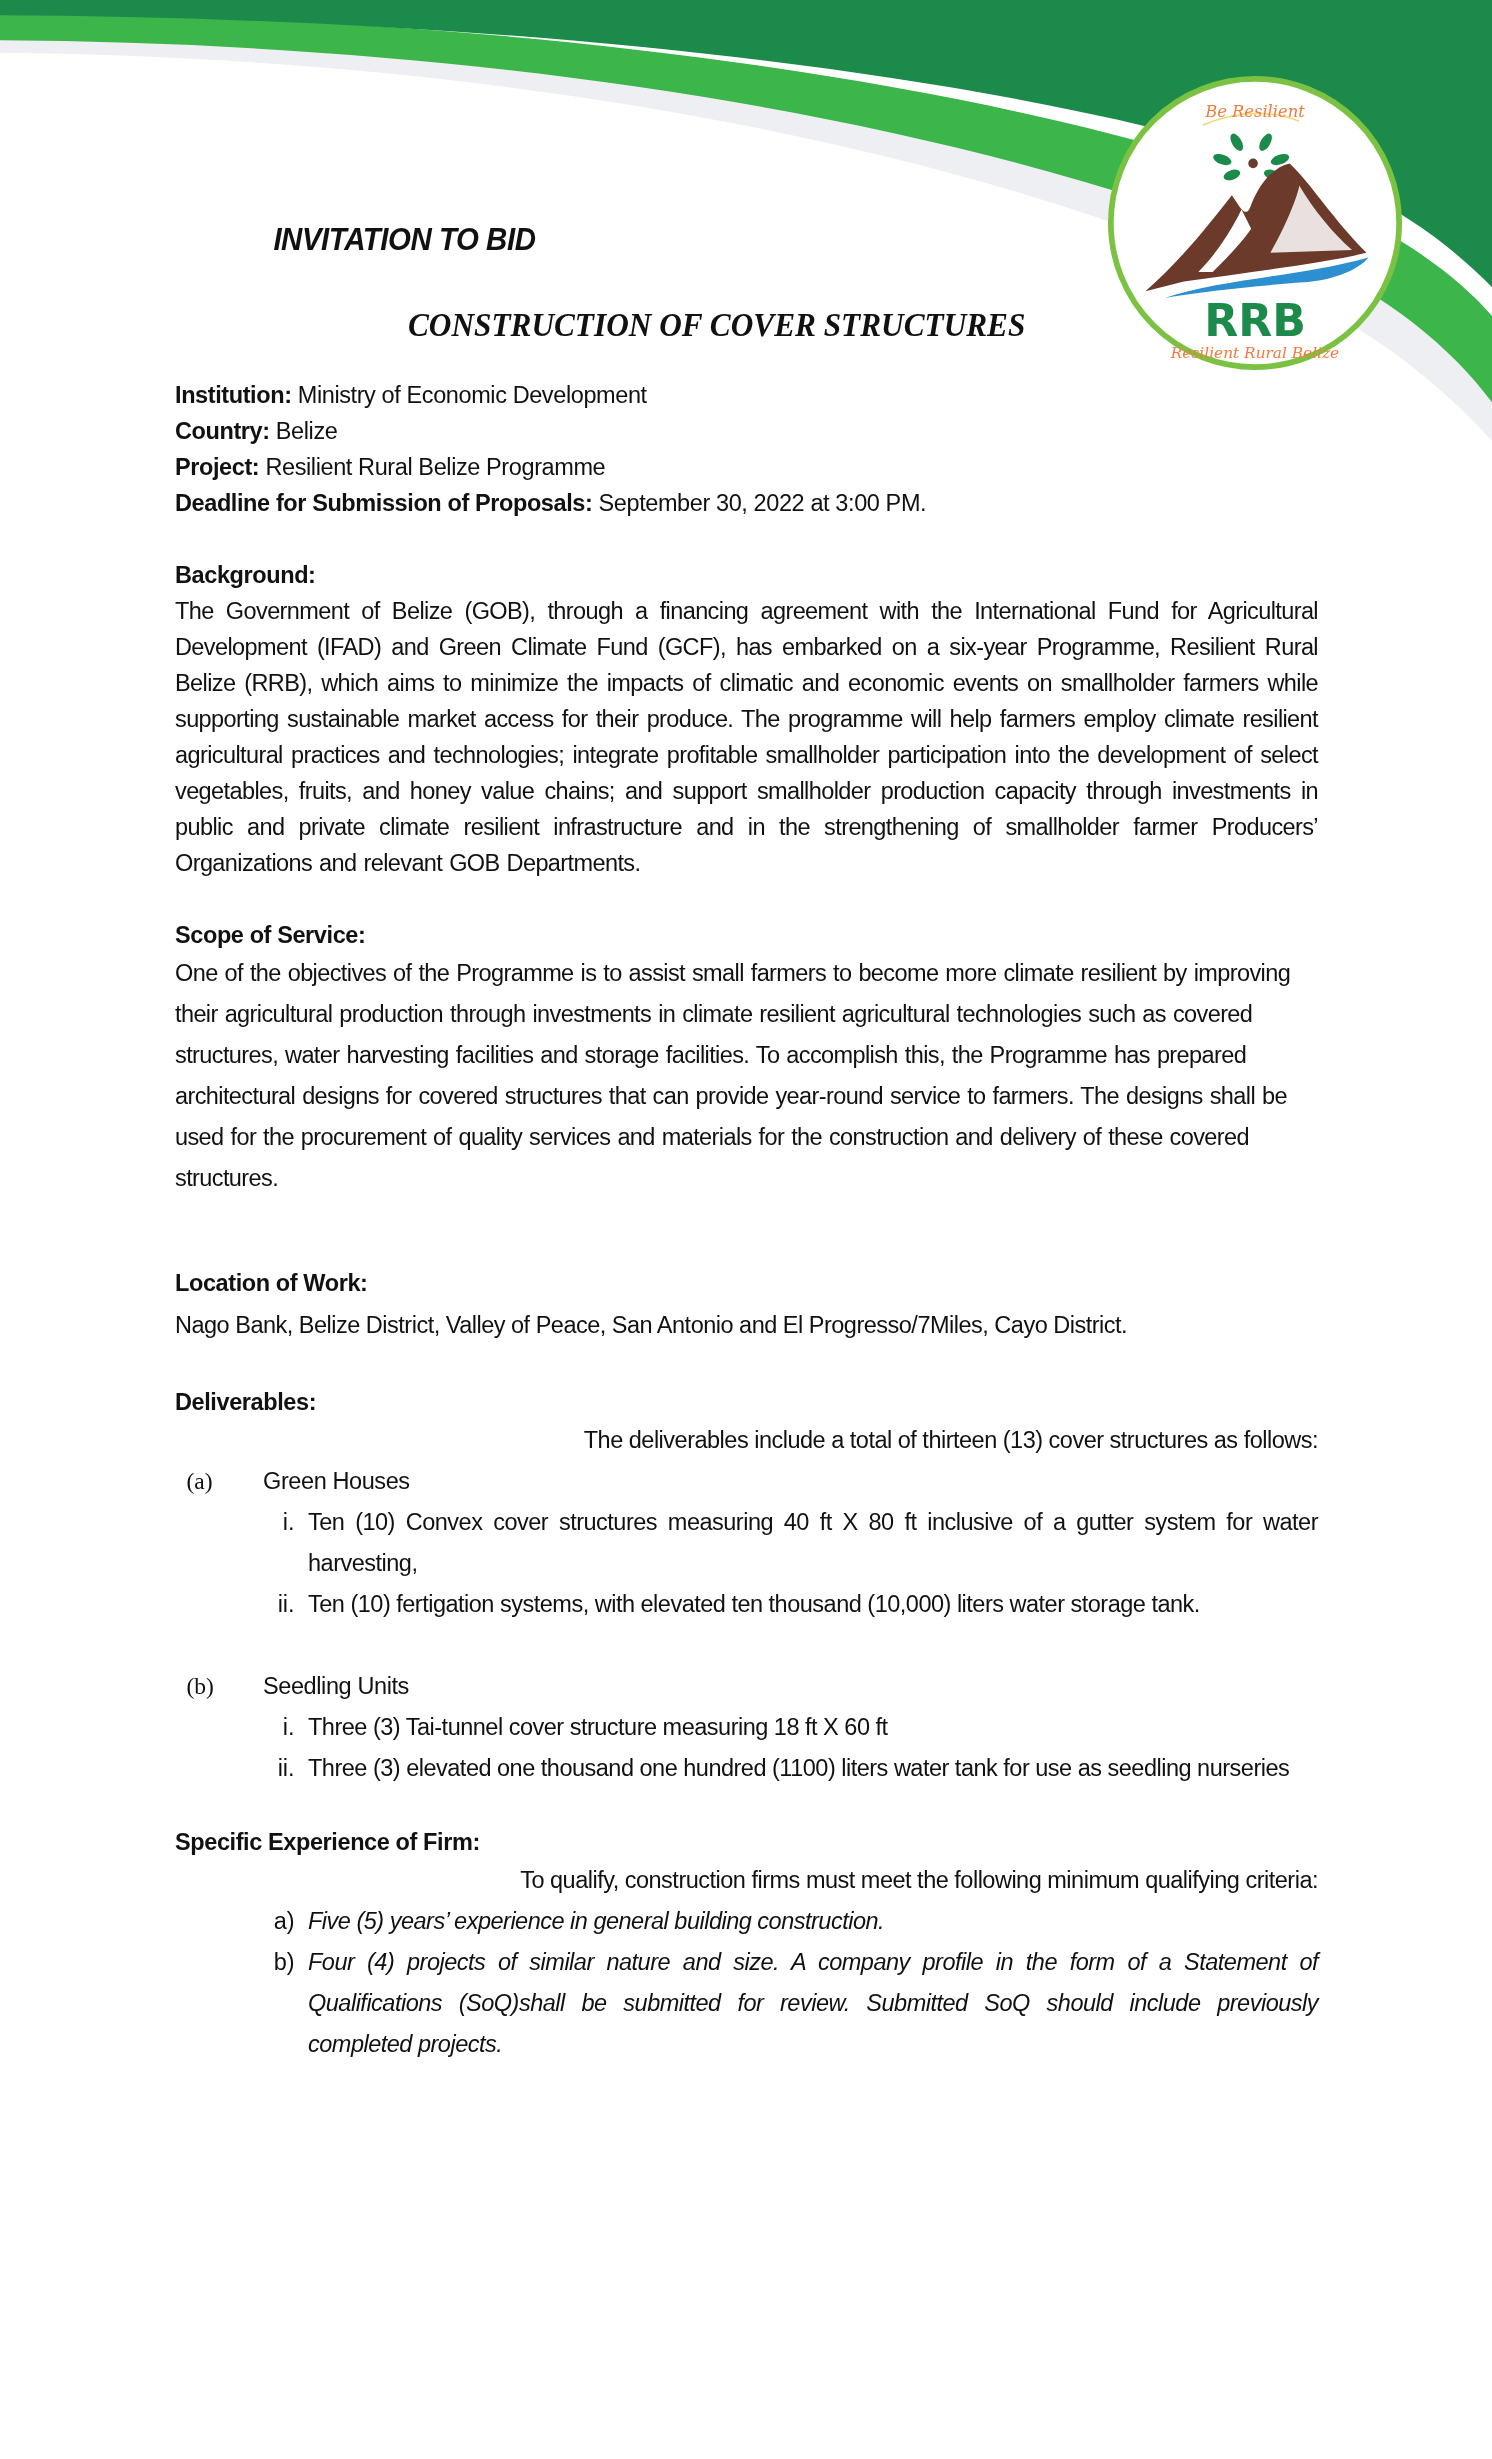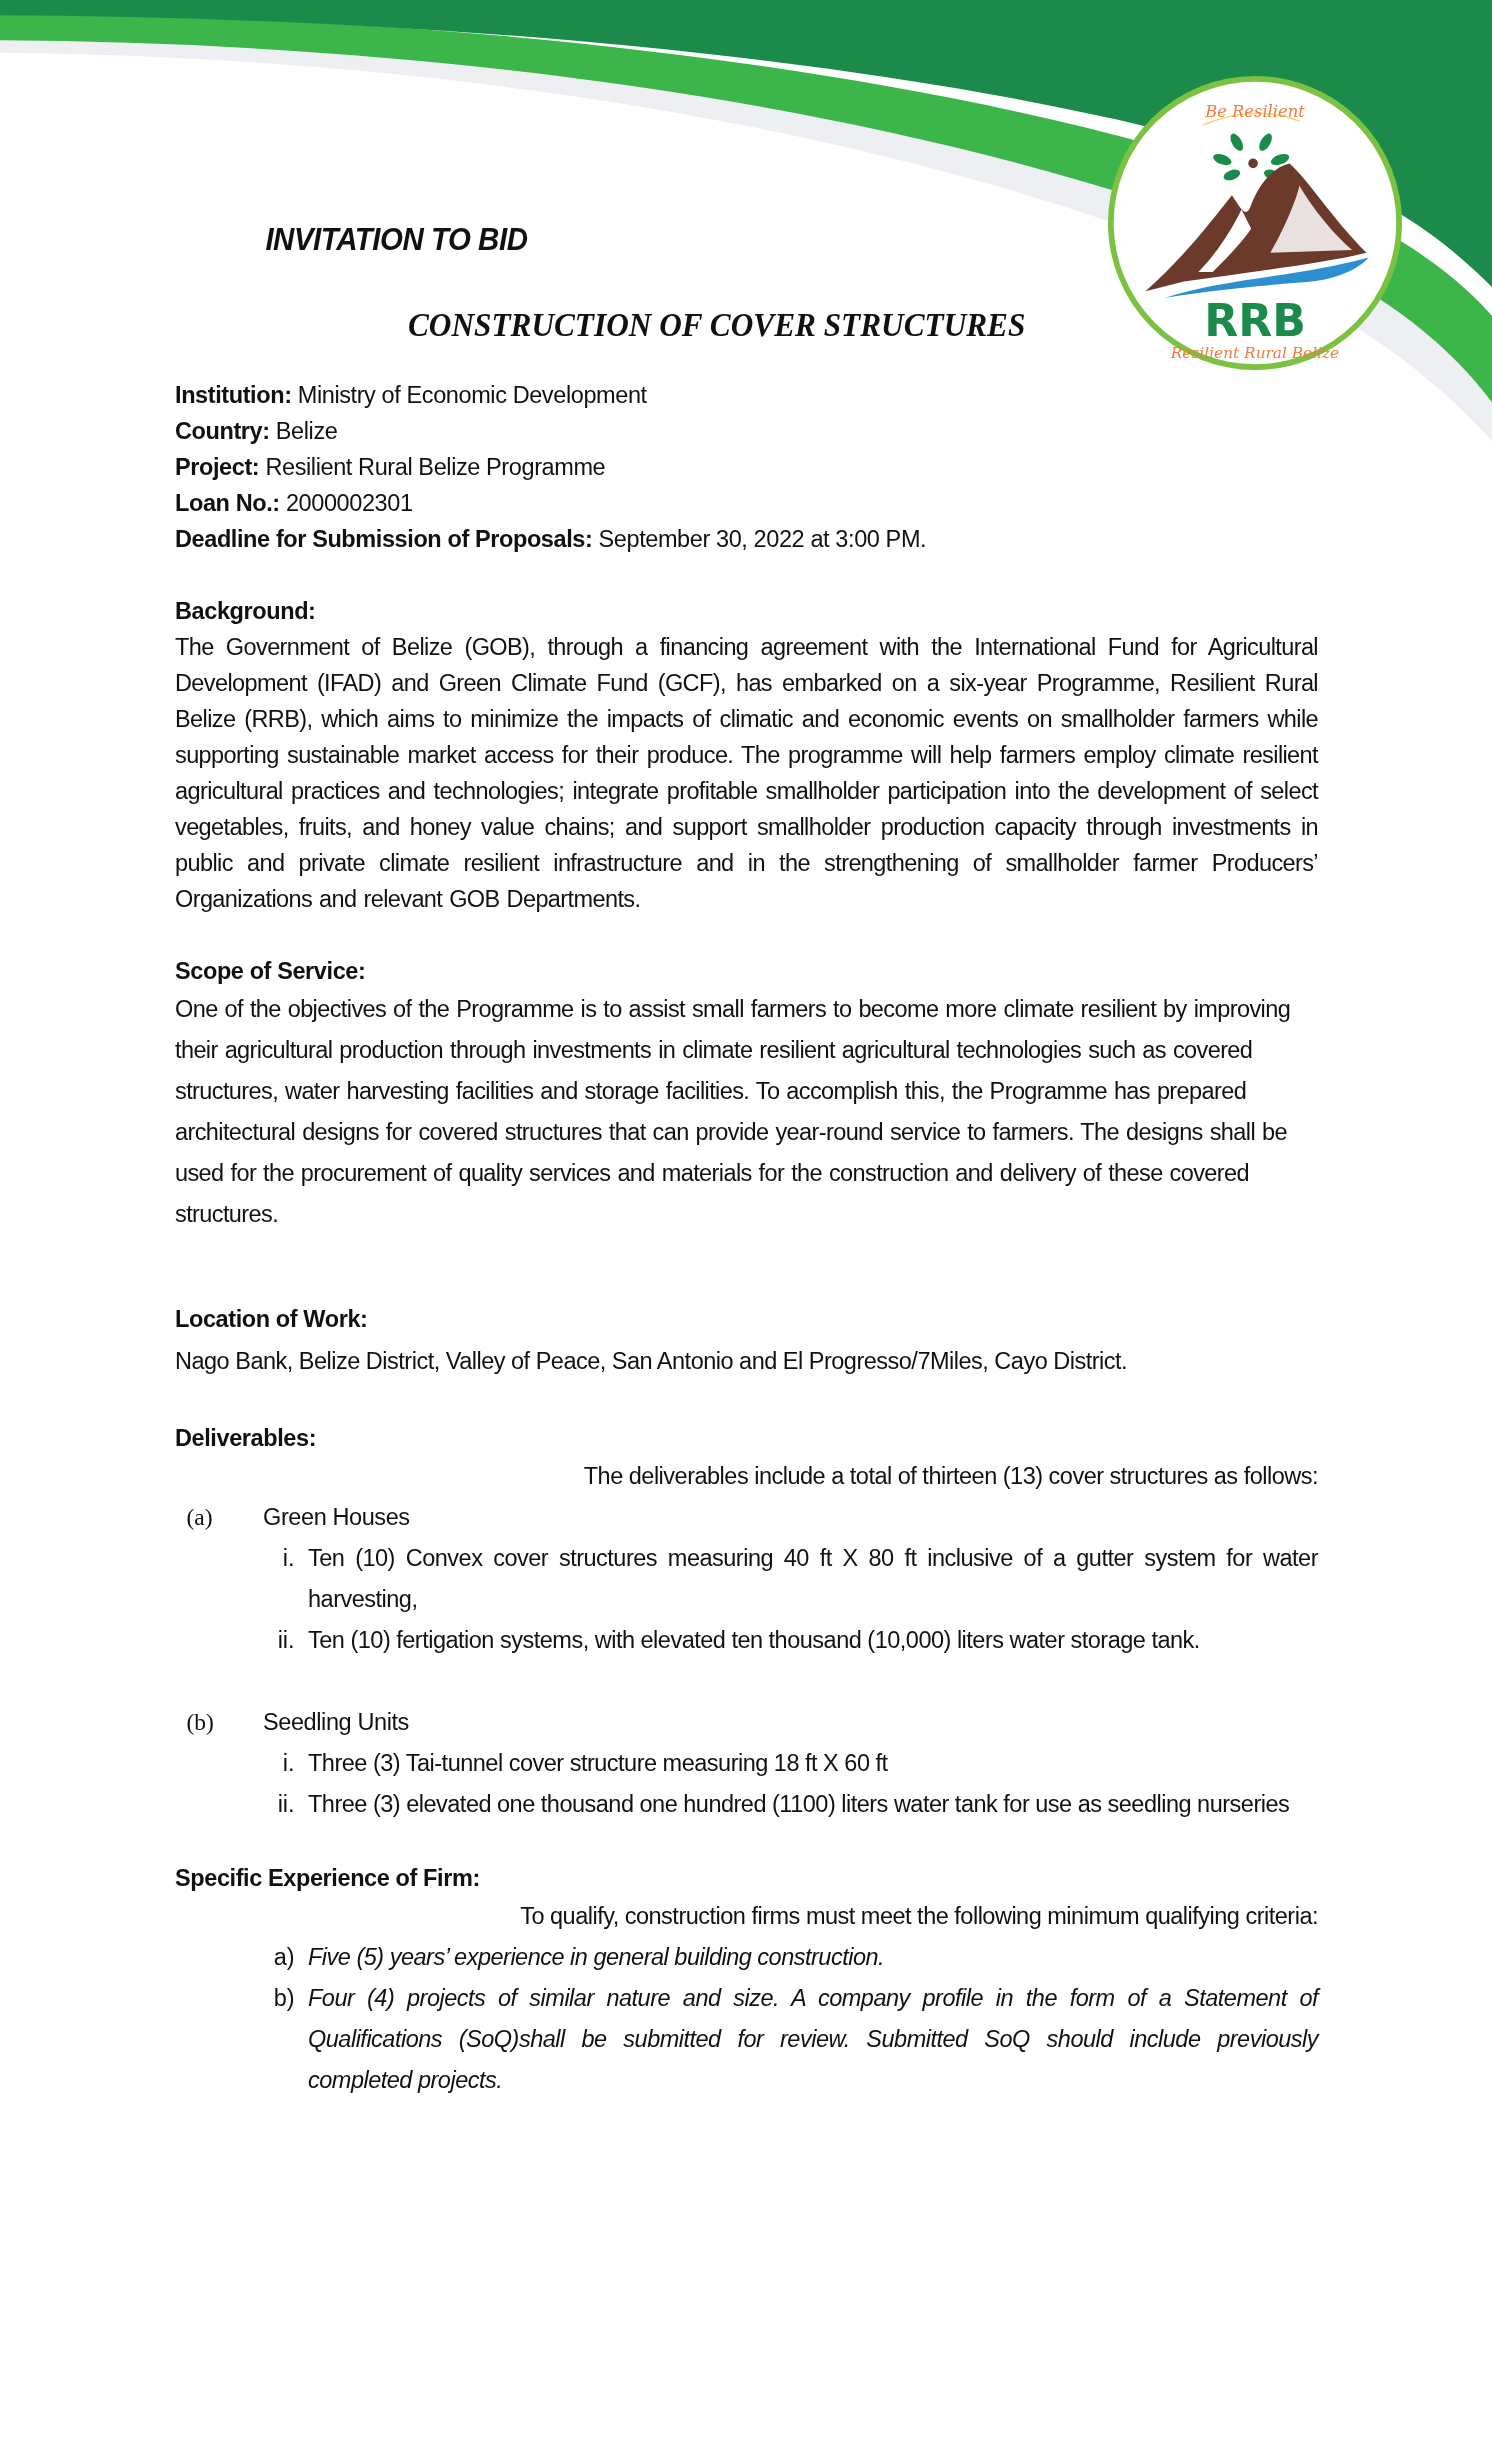--- a/index.html
+++ b/index.html
@@ -1,19 +1,19 @@
 <!DOCTYPE html>
 <html><head>
 <meta charset="utf-8">
 <style>
   html, body { margin: 0; padding: 0; background: #ffffff; }
   body { width: 1493px; height: 2459px; position: relative; overflow: hidden; font-family: "Liberation Sans", sans-serif; color: #111; }
   .banner { position: absolute; left: 0; top: 0; width: 1493px; height: 442px; }
   .logo { position: absolute; left: 1107px; top: 75px; width: 296px; height: 296px; }
-  .title1 { position: absolute; left: 0; width: 1215px; top: 221px; text-align: center; font-family: "Liberation Sans", sans-serif; font-style: italic; font-weight: bold; font-size: 32px; letter-spacing: -0.5px; padding-left: 0px; }
+  .title1 { position: absolute; left: 0; width: 1215px; top: 221px; text-align: center; font-family: "Liberation Sans", sans-serif; font-style: italic; font-weight: bold; font-size: 32px; letter-spacing: -0.5px; padding-left: 8px; }
   .title1 span { display: inline-block; transform: translateX(-211px) scaleX(0.92); }
   .title2 { position: absolute; left: 408px; top: 306px; font-family: "Liberation Serif", serif; font-style: italic; font-weight: bold; font-size: 34px; transform: scaleX(0.92); transform-origin: left; }
   .content { position: absolute; left: 175px; top: 377px; width: 1143px; font-family: "Liberation Sans", sans-serif; font-size: 23.5px; }
   .meta-line { line-height: 36px; letter-spacing: -0.4px; }
   .meta-line b { font-weight: bold; }
   .section { margin-top: 36px; }
   .section-head { font-weight: bold; line-height: 36px; letter-spacing: -0.4px; }
   .para { line-height: 36px; text-align: justify; letter-spacing: -0.6px; word-spacing: 1px; }
   .para.loose { line-height: 41px; text-align: left; }
   .loc { line-height: 41px; letter-spacing: -0.5px; margin-top: 3.8px; }
@@ -67,21 +67,20 @@
 
 <div class="title1"><span>INVITATION TO BID</span></div>
 <div class="title2">CONSTRUCTION OF COVER STRUCTURES</div>
 
 <div class="content">
 
   <div>
     <div class="meta-line"><b>Institution:</b><span> Ministry of Economic Development</span></div>
     <div class="meta-line"><b>Country:</b><span> Belize</span></div>
     <div class="meta-line"><b>Project:</b><span> Resilient Rural Belize Programme</span></div>
-    <div class="meta-line"><b>Loan No.:</b><span> 2000002301</span></div>
     <div class="meta-line"><b>Deadline for Submission of Proposals:</b><span> September 30, 2022 at 3:00 PM.</span></div>
   </div>
 
   <div class="section">
     <div class="section-head">Background:</div>
     <div class="para">The Government of Belize (GOB), through a financing agreement with the International Fund for Agricultural Development (IFAD) and Green Climate Fund (GCF), has embarked on a six-year Programme, Resilient Rural Belize (RRB), which aims to minimize the impacts of climatic and economic events on smallholder farmers while supporting sustainable market access for their produce.  The programme will help farmers employ climate resilient agricultural practices and technologies; integrate profitable smallholder participation into the development of select vegetables, fruits, and honey value chains; and support smallholder production capacity through investments in public and private climate resilient infrastructure and in the strengthening of smallholder farmer Producers’ Organizations and relevant GOB Departments.</div>
   </div>
 
   <div class="section">
     <div class="section-head">Scope of Service:</div>

